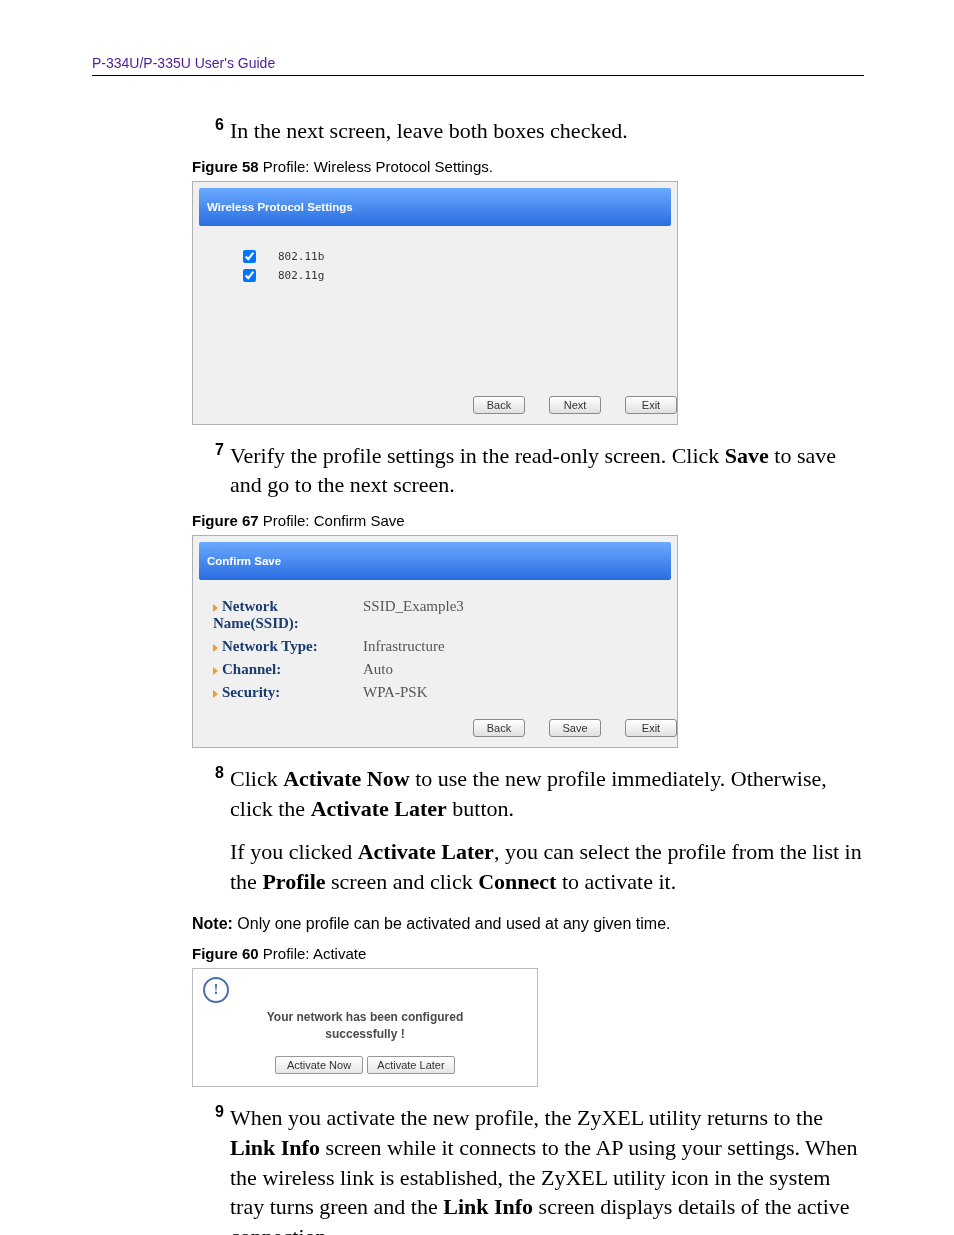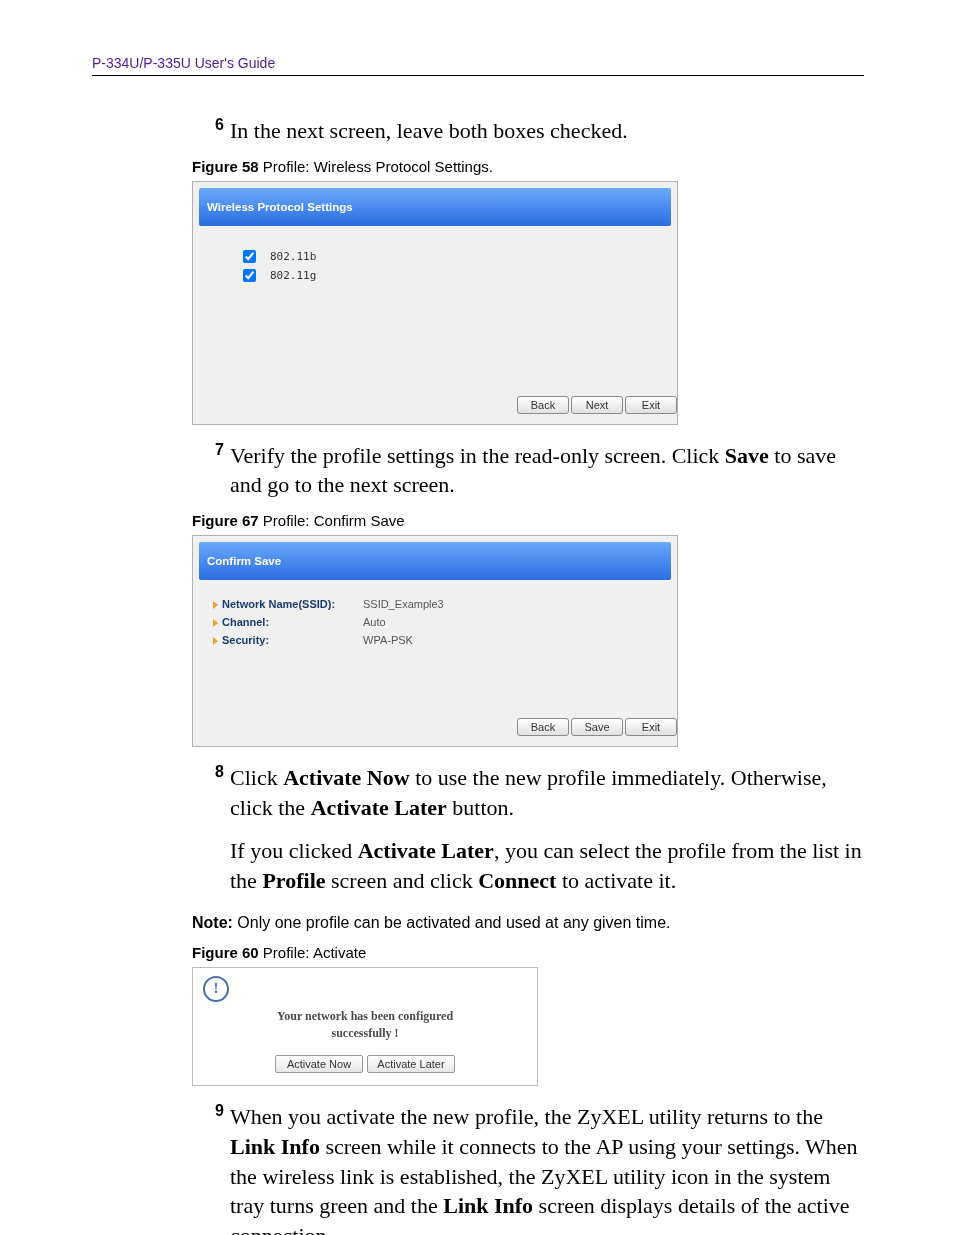--- a/index.html
+++ b/index.html
@@ -77,45 +77,45 @@
     background: linear-gradient(to bottom, #6aa9ff 0%, #2a6de0 100%);
     border-radius: 2px;
   }
   .dialog-body1 {
     padding: 24px 10px 10px 50px;
     min-height: 130px;
     font-family: "Lucida Console", monospace;
     font-size: 11px;
     color: #333;
   }
-  .cb-row { display:flex; align-items:center; gap:14px; margin-bottom:6px; }
+  .cb-row { display:flex; align-items:center; gap:22px; margin-bottom:6px; }
   .cb-row input { margin:0; }
   .dialog-btnbar {
     display:flex;
-    justify-content:flex-end;
+    justify-content:space-between;
     gap:2px;
     padding: 6px 0 10px 280px;
   }
   .win-btn {
     font-family: Tahoma, Arial, sans-serif;
     font-size: 11px;
     width: 50px;
     padding: 2px 0;
     background: linear-gradient(to bottom,#fff,#e0e0e0);
     border:1px solid #8a8a8a;
     border-radius:3px;
     color:#333;
     text-align:center;
   }
 
   .dialog-body2 {
     padding: 18px 10px 6px 20px;
     min-height: 108px;
-    font-family: Liberation Sans, sans-serif;
-    font-size: 11px;
+    font-family: Liberation Serif, serif;
+    font-size: 15px;
     color: #1a3c6e;
   }
   .kv-row { display:flex; margin-bottom:6px; }
   .kv-label { width: 150px; font-weight: bold; color:#1a3c6e; }
   .kv-label::before {
     content:"";
     display:inline-block;
     width:0;height:0;
     border-top:4px solid transparent;
     border-bottom:4px solid transparent;
@@ -139,21 +139,21 @@
     border-radius:50%;
     display:flex;align-items:center;justify-content:center;
     font-family: "Times New Roman", serif;
     font-weight:bold;
     color:#4a71a8;
     font-size:15px;
     margin-bottom:6px;
   }
   .d3-msg {
     text-align:center;
-    font-family: Liberation Serif, serif;
+    font-family: Liberation Sans, sans-serif;
     font-size:12px;
     font-weight:bold;
     color:#4a4a4a;
     line-height:1.4;
     margin-bottom:14px;
   }
   .d3-btns { display:flex; justify-content:center; gap:4px; }
   .d3-btn {
     font-family: Tahoma, Arial, sans-serif;
     font-size:11px;
@@ -225,20 +225,24 @@
     </div>
 
     <div class="dialog-outer">
       <div class="dialog-titlebar">Confirm Save</div>
       <div class="dialog-body2" id="d2body">
           <div class="kv-row">
             <div class="kv-label">Network Name(SSID):</div>
             <div class="kv-val">SSID_Example3</div>
           </div>
           <div class="kv-row">
+            <div class="kv-label">Network Type:</div>
+            <div class="kv-val">Infrastructure</div>
+          </div>
+          <div class="kv-row">
             <div class="kv-label">Channel:</div>
             <div class="kv-val">Auto</div>
           </div>
           <div class="kv-row">
             <div class="kv-label">Security:</div>
             <div class="kv-val">WPA-PSK</div>
           </div>
         </div>
       <div class="dialog-btnbar">
         <div class="win-btn">Back</div>

